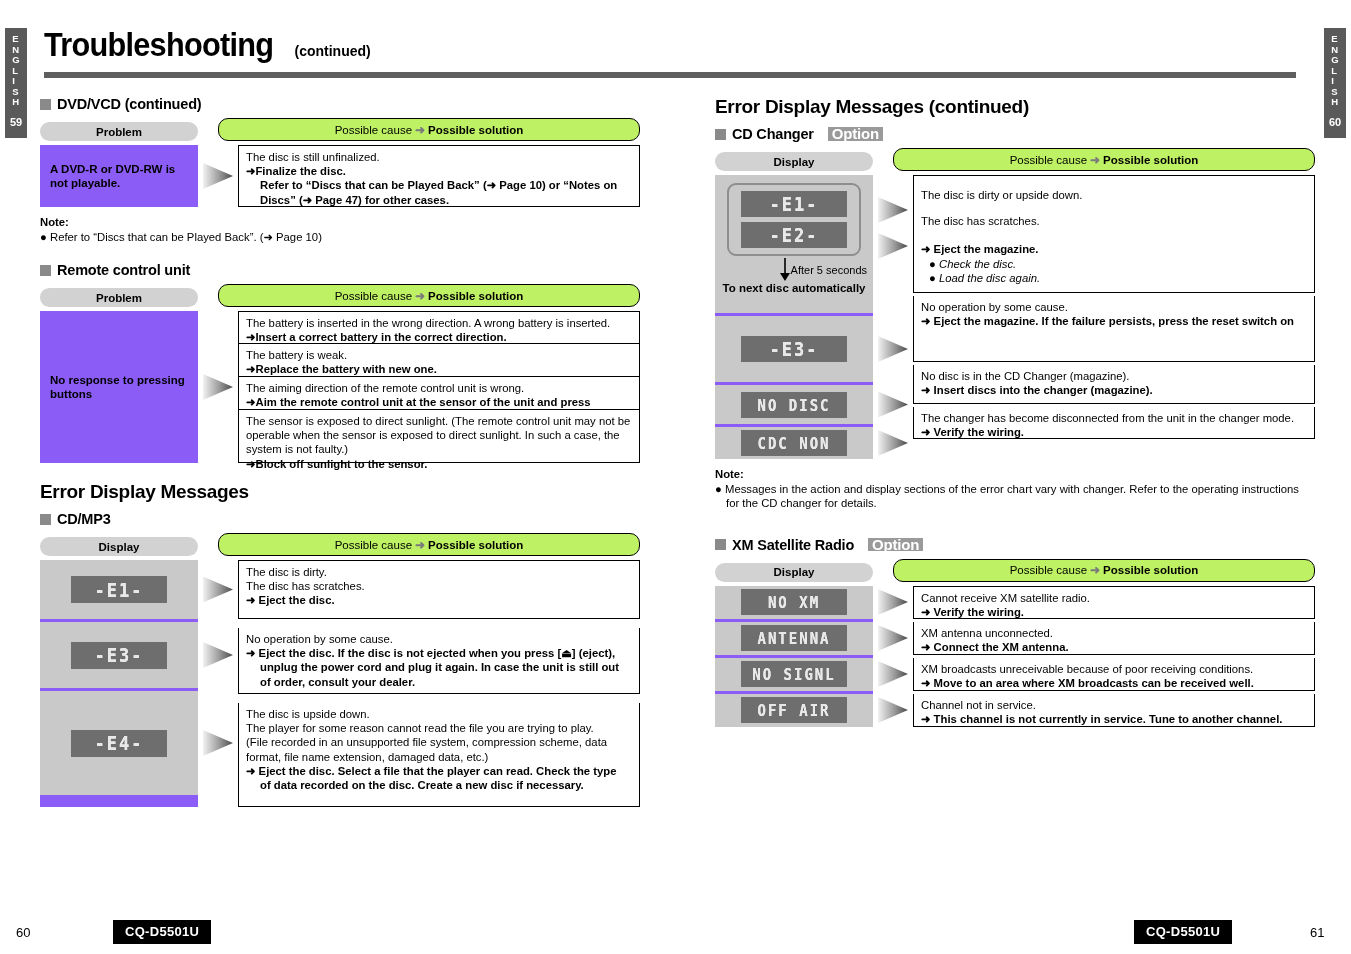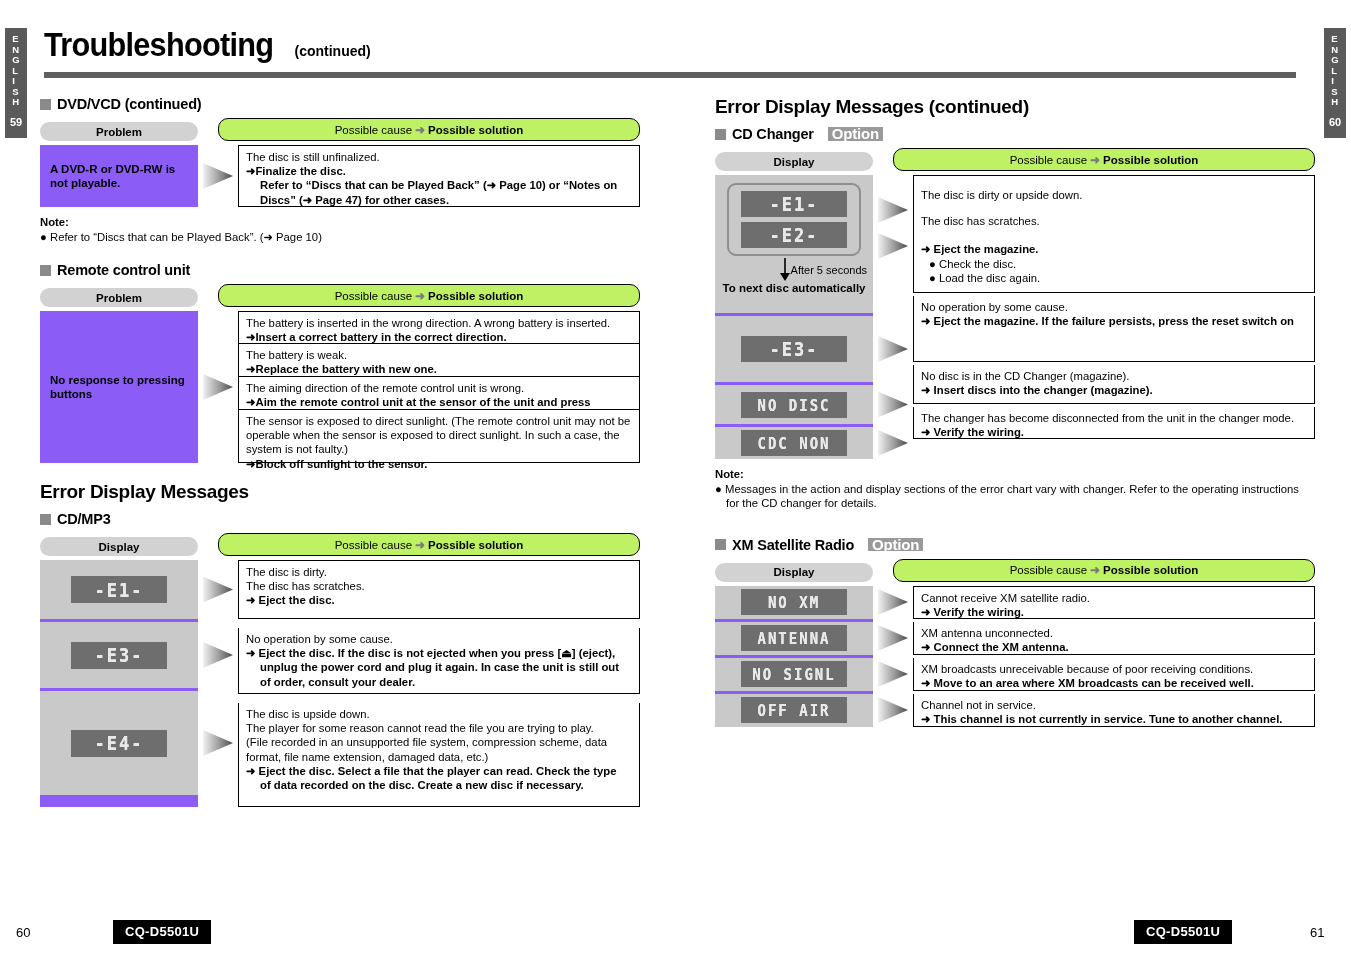--- a/index.html
+++ b/index.html
@@ -103,21 +103,21 @@
   .tri-center { display: flex; align-items: center; justify-content: center; }
 
   .sol-box {
     border: 1.3px solid #000; padding: 4px 7px 5px 7px;
     font-size: 11.3px; line-height: 14.2px; background: #fff;
   }
   .sol-box + .sol-box { border-top: none; }
   .sol-box .b { font-weight: bold; }
   .sol-box .ind { display: block; padding-left: 12px; text-indent: -12px; }
   .sol-box .ind2 { display: block; padding-left: 14px; }
-  .sol-box .bullet { display: block; padding-left: 16px; text-indent: -8px; }
+  .sol-box .bullet { display: block; padding-left: 16px; text-indent: -8px; font-style: italic; }
 
   
   .note { margin-top: 8px; font-size: 11.3px; line-height: 14.5px; }
   .note .nt { font-weight: bold; }
   .note .li { padding-left: 11px; text-indent: -11px; }
 
   
   .lcd {
     background: #6e6e6e; display: flex; align-items: center;
     justify-content: center; font-family: "DejaVu Sans Mono", monospace;

